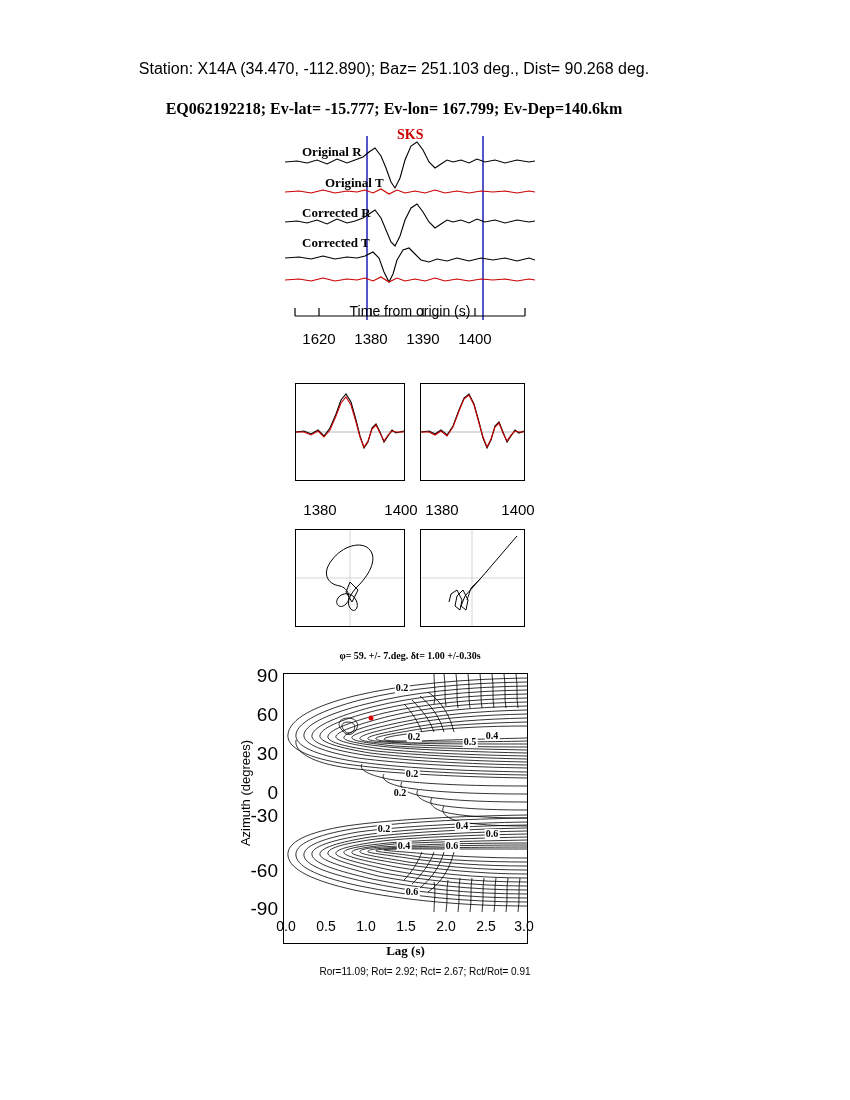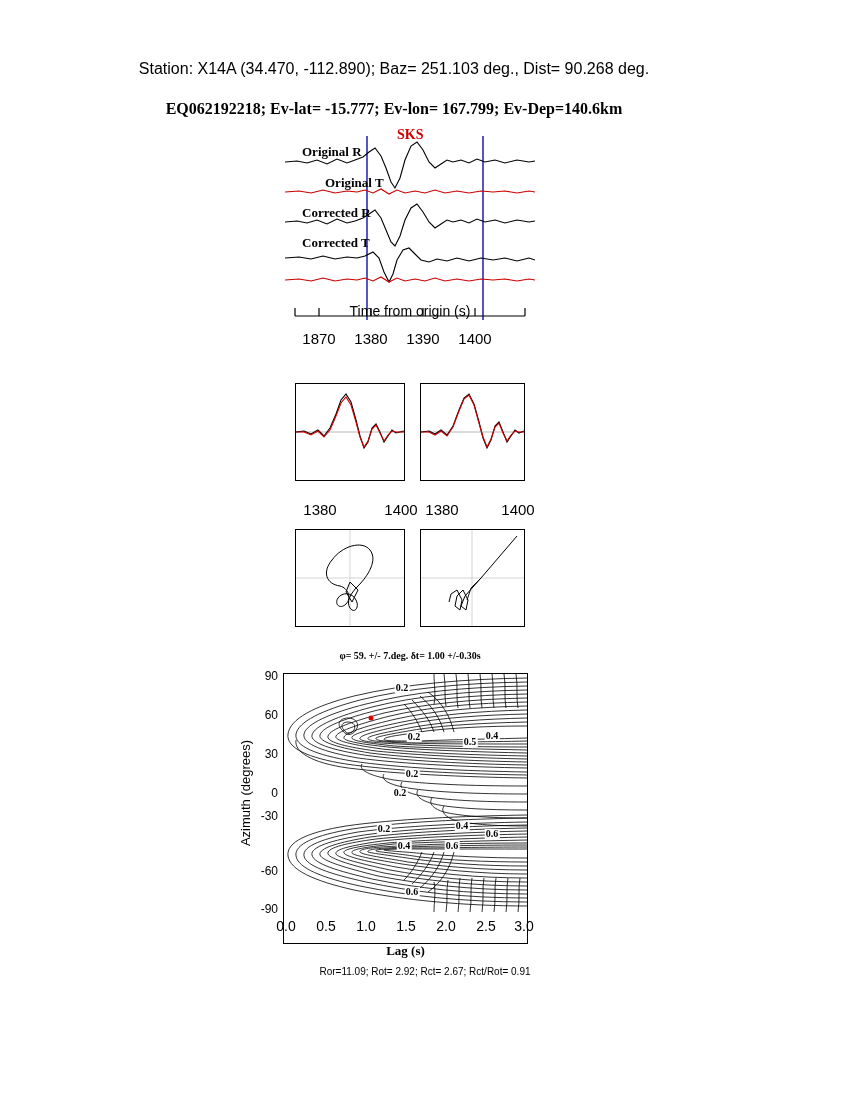--- a/index.html
+++ b/index.html
@@ -124,21 +124,21 @@
     height: 271px;
     border: 1px solid #000;
     box-sizing: border-box;
     background: #fff;
     overflow: hidden;
   }
   .yax-label {
     position: absolute;
     right: 100%;
     margin-right: 5px;
-    font-size: 12px;
+    font-size: 19px;
     transform: translateY(-50%);
     white-space: nowrap;
     font-family: "Liberation Sans", sans-serif;
   }
   .xax-label {
     position: absolute;
     top: 100%;
     margin-top: 5px;
     font-size: 14px;
     transform: translateX(-50%);
@@ -227,21 +227,21 @@
     <div class="sks-label" style="left:112px; top:-3px;">SKS</div>
     <div class="wf-label" style="left:17px; top:14px;">Original R</div>
     <div class="wf-label" style="left:0; top:45px;margin-left:40px;">Original T</div>
     <div class="wf-label" style="left:17px; top:75px;">Corrected R</div>
     <div class="wf-label" style="left:17px; top:105px;">Corrected T</div>
   </div>
 
   <div id="time-axis-label">Time from origin (s)</div>
 
   <div id="time-axis-ticks">
-    <span class="tick-label" style="left:44px; top:0;">1870</span>
+    <span class="tick-label" style="left:44px; top:0;">1620</span>
     <span class="tick-label" style="left:96px; top:0;">1380</span>
     <span class="tick-label" style="left:148px; top:0;">1390</span>
     <span class="tick-label" style="left:200px; top:0;">1400</span>
   </div>
 
   <div class="box" id="box-tl">
     <svg width="108" height="96" viewBox="0 0 108 96">
       <line x1="0" y1="48" x2="108" y2="48" stroke="#999" stroke-width="0.7"></line>
       <path d="M0,48 L8,47 L15,50 L22,46 L28,52 L34,44 L40,30 L45,16 L50,10 L55,18 L60,36 L64,52 L68,64 L72,58 L76,44 L80,40 L84,48 L88,58 L92,52 L96,46 L100,49 L108,47" fill="none" stroke="#000" stroke-width="1.1"></path>
       <path d="M0,48 L8,48 L15,51 L22,47 L28,53 L34,46 L40,32 L45,19 L50,13 L55,21 L60,38 L64,53 L68,63 L72,57 L76,45 L80,41 L84,49 L88,57 L92,51 L96,47 L100,48 L108,48" fill="none" stroke="#cc0000" stroke-width="1.1"></path>

